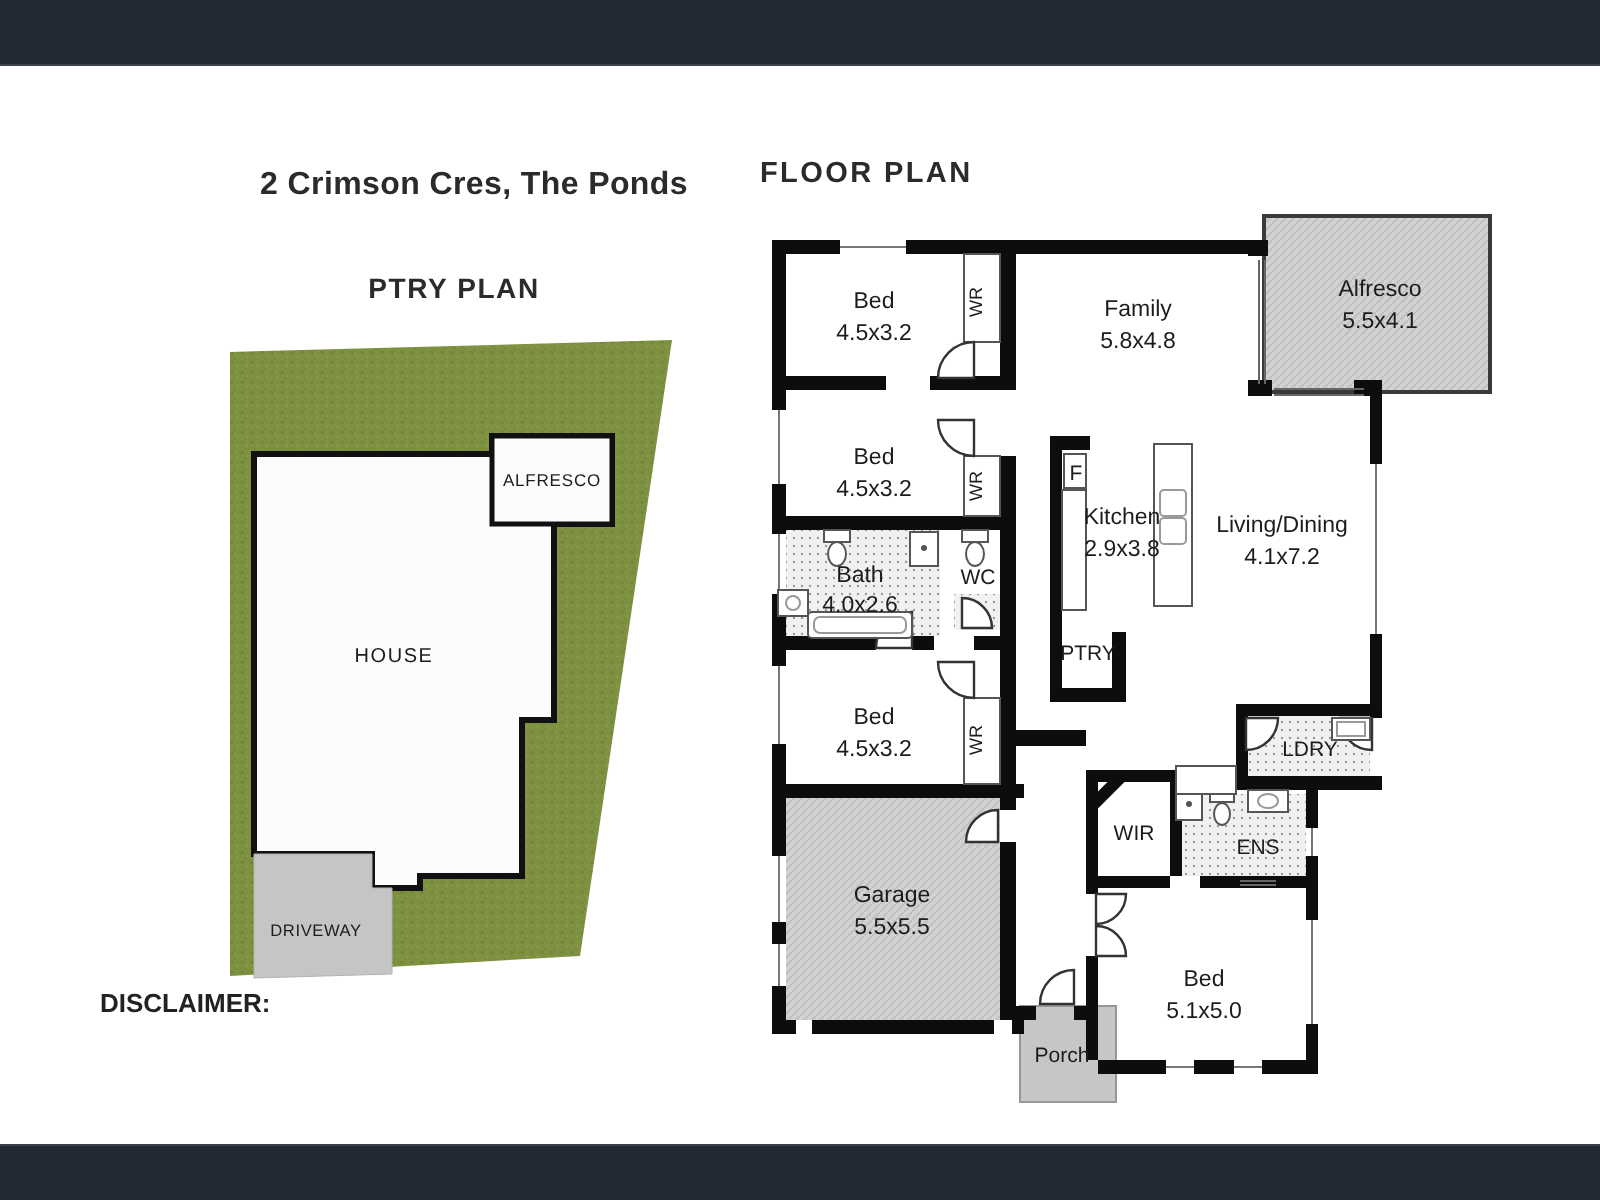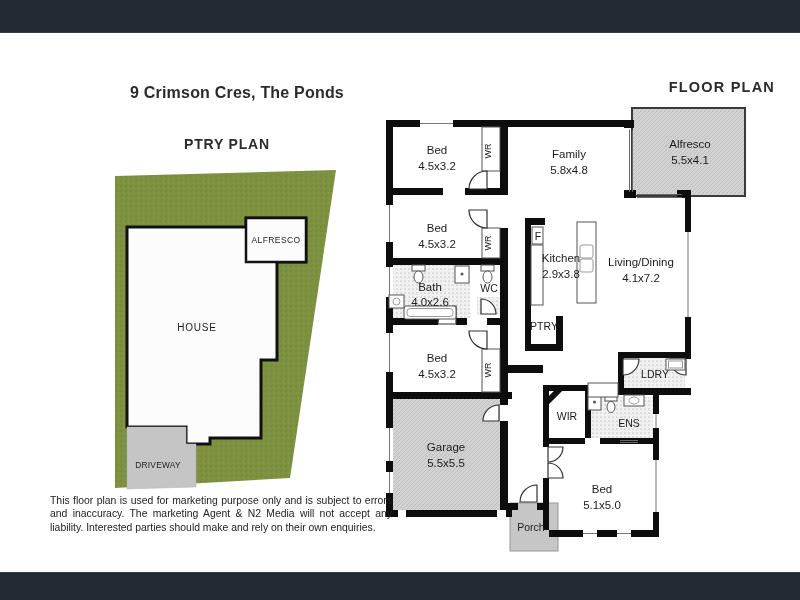--- a/index.html
+++ b/index.html
@@ -13,21 +13,21 @@
   #bottom-bar{top:572px;height:28px;border-top:1px solid #3a4048;}
   #address-title{
     position:absolute;left:37px;top:84px;width:400px;text-align:center;
     font-size:16px;font-weight:bold;color:#2b2b2b;letter-spacing:.2px;
   }
   #site-plan-title{
     position:absolute;left:40px;top:136px;width:374px;text-align:center;
     font-size:14px;font-weight:bold;color:#2b2b2b;letter-spacing:.8px;
   }
   #floor-plan-title{
-    position:absolute;left:380px;top:79px;width:395px;text-align:right;
+    position:absolute;left:380px;top:79px;width:395px;text-align:left;
     font-size:14.5px;font-weight:bold;color:#2b2b2b;letter-spacing:1.2px;
   }
   #site-plan-svg{position:absolute;left:100px;top:160px;}
   #floor-plan-svg{position:absolute;left:380px;top:100px;}
   #disclaimer{position:absolute;left:50px;top:494px;width:342px;color:#222;}
   #disclaimer .head{font-size:13px;font-weight:bold;margin:0 0 3px 0;}
   #disclaimer .body{font-size:10.4px;line-height:1.28;text-align:justify;margin:0;}
   svg text{font-family:"Liberation Sans","DejaVu Sans",sans-serif;fill:#1c1c1c;}
   .room-name,.room-dims{font-size:11.5px;}
   .lbl-sm{font-size:10.5px;}
@@ -39,21 +39,21 @@
   .fix{fill:#ffffff;stroke:#555;stroke-width:1;}
   .fixin{fill:none;stroke:#999;stroke-width:1;}
   .slider{stroke:#666;stroke-width:1;}
 </style>
 </head>
 <body>
 
 <div id="top-bar" class="bar"></div>
 <div id="bottom-bar" class="bar"></div>
 
-<div id="address-title">9 Crimson Cres, The Ponds</div>
+<div id="address-title">2 Crimson Cres, The Ponds</div>
 <div id="site-plan-title">PTRY PLAN</div>
 <div id="floor-plan-title">FLOOR PLAN</div>
 
 <svg id="site-plan-svg" width="250" height="340" viewBox="100 160 250 340">
   <defs>
     <pattern id="grass" width="5" height="5" patternUnits="userSpaceOnUse">
       <rect width="5" height="5" fill="#7E9140"></rect>
       <circle cx="1" cy="1.2" r="0.7" fill="#6f8136"></circle>
       <circle cx="3.6" cy="3.2" r="0.6" fill="#8a9c4c"></circle>
       <circle cx="2.4" cy="4.4" r="0.5" fill="#75873a"></circle>
@@ -246,14 +246,14 @@
     <text class="lbl-lin" x="603" y="394">LIN</text>
     <text class="lbl-sm" x="567" y="420" font-size="11">WIR</text>
     <text class="lbl-sm" x="629" y="427">ENS</text>
     <text class="lbl-sm" x="531" y="531">Porch</text>
   </g>
 
   <rect class="fix" x="588" y="383" width="30" height="14" fill="none"></rect>
 </svg>
 
 <div id="disclaimer">
-  <p class="body">This floor plan is used for marketing purpose only and is subject to errors and inaccuracy. The marketing Agent &amp; N2 Media will not accept any liability. Interested parties should make and rely on their own enquiries.</p>
+  <p class="head">DISCLAIMER:</p>
 </div>
 
 </body></html>

